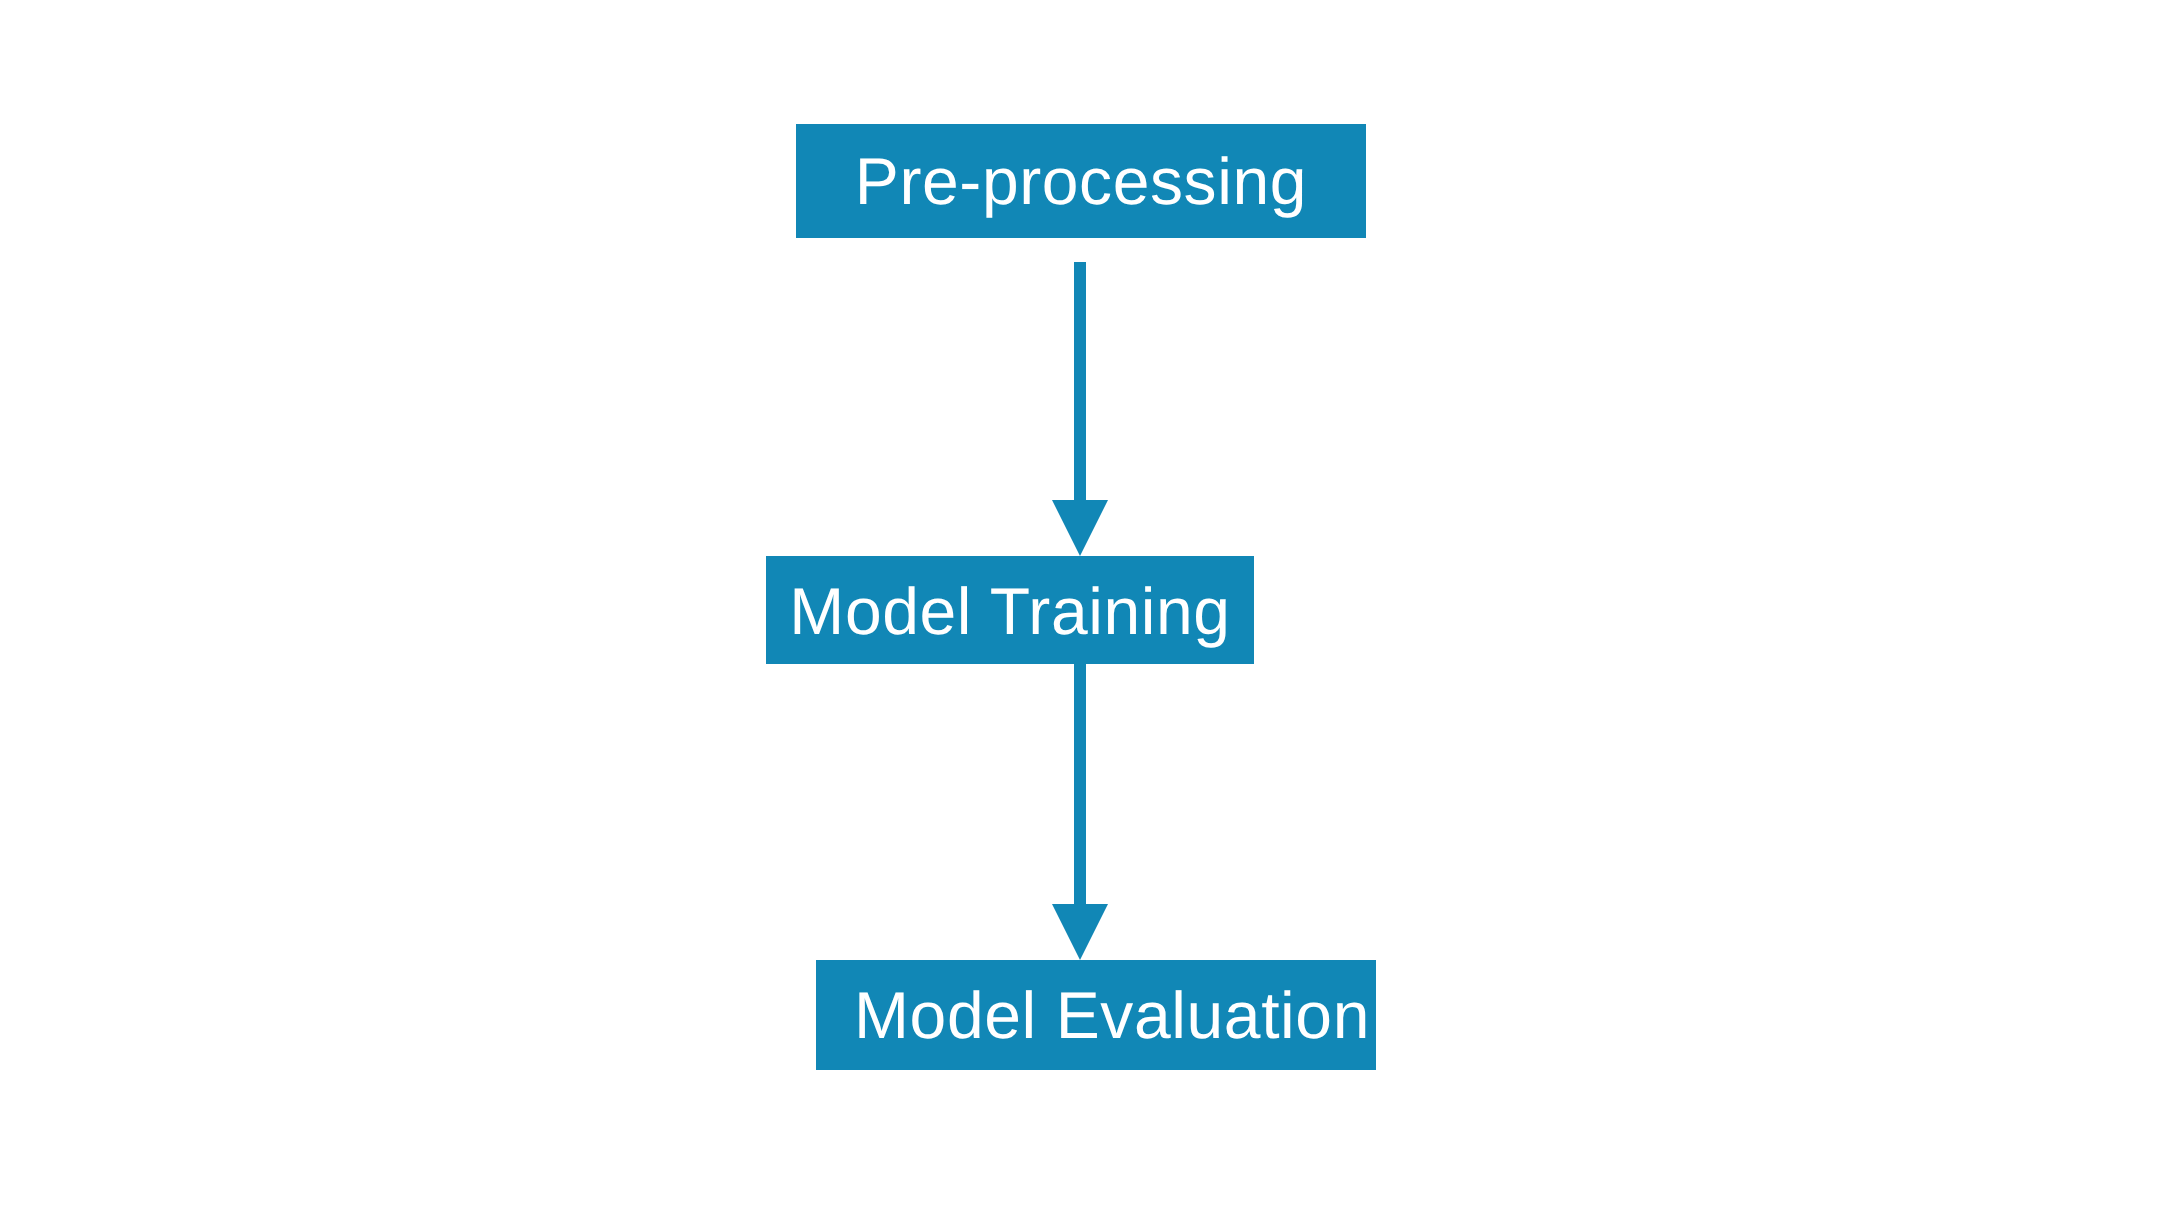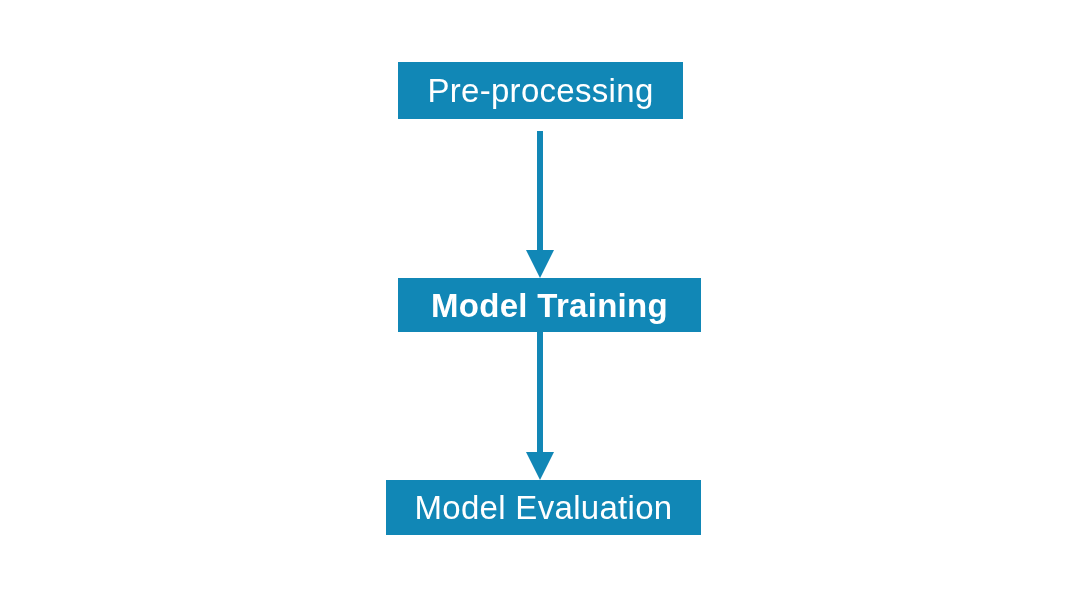--- a/index.html
+++ b/index.html
@@ -21,22 +21,22 @@
     color: var(--node-text, #ffffff);
     display: flex;
     align-items: center;
     justify-content: center;
     font-size: 33px;
     line-height: 1;
     letter-spacing: 0.3px;
     white-space: nowrap;
   }
   .node-pre  { left: 398px; top: 62px;  width: 285px; height: 57px; }
-  .node-trn  { left: 398px; top: 278px; width: 303px; height: 54px; font-weight: bold; }
-  .node-eval { left: 386px; top: 480px; width: 315px; height: 55px; }
+  .node-trn  { left: 383px; top: 278px; width: 244px; height: 54px; }
+  .node-eval { left: 408px; top: 480px; width: 264px; height: 55px; padding-left: 16px; }
   .arrow {
     position: absolute;
     color: var(--accent, #1187b6);
     display: block;
   }
   .arrow-1 { left: 525px; top: 131px; }
   .arrow-2 { left: 525px; top: 332px; }
 </style>
 </head>
 <body>

